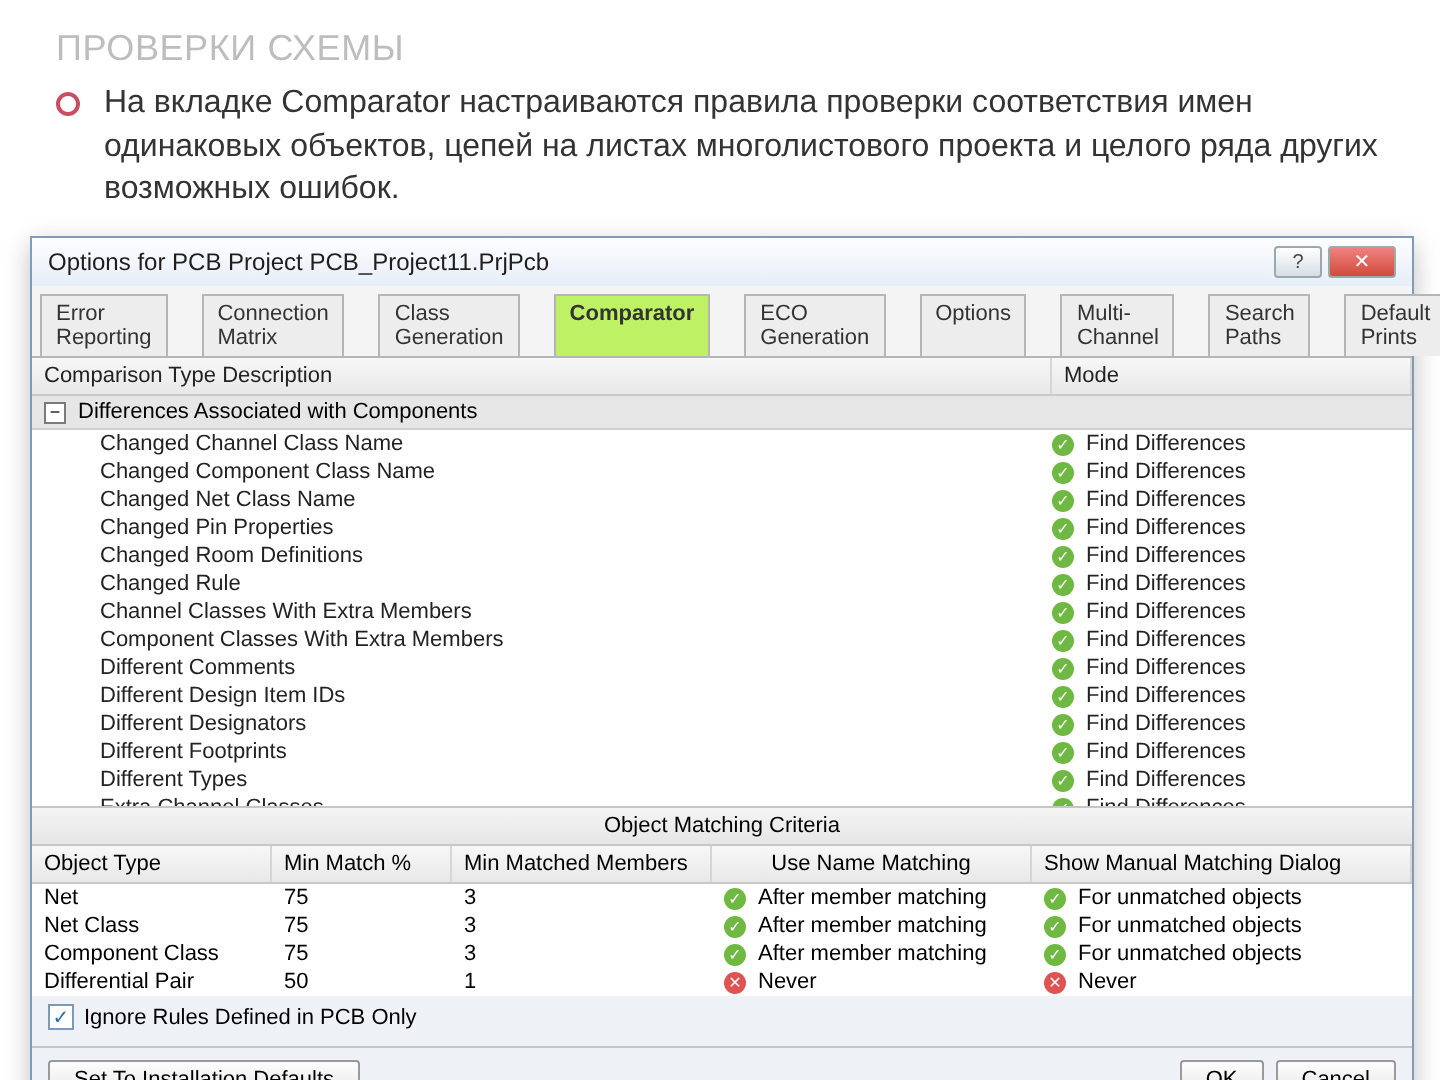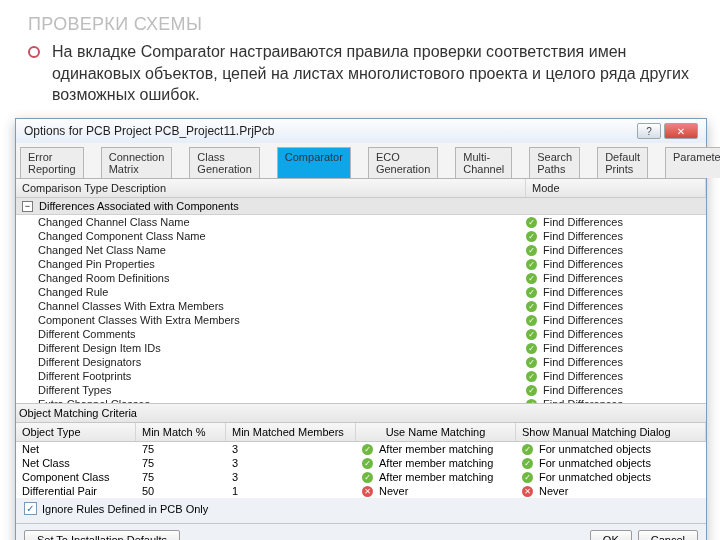--- a/index.html
+++ b/index.html
@@ -10,37 +10,37 @@
 
   .window { position: absolute; left: 15px; top: 118px; width: 692px; border: 1px solid #7e9db9; background: linear-gradient(#e9eff7,#e3ecf7); box-shadow: 0 4px 12px rgba(0,0,0,.25); }
   .titlebar { display: flex; align-items: center; justify-content: space-between; padding: 4px 8px; background: linear-gradient(#fdfdfe,#e6eef8); gap: 25px; }
   .titlebar .ttl { font-size: 12px; color: #1e1e1e; }
   .winbtns { display: flex; gap: 3px; }
   .wbtn { width: 24px; height: 16px; border: 1px solid #9aa; border-radius: 2px; background: linear-gradient(#fff,#d6dde6); display:flex; align-items:center; justify-content:center; font-size:10px; color:#444;}
   .wbtn.close { background: linear-gradient(#ef8181,#d24a3a); color:#fff; width:34px; }
 
   .tabs { display: flex; background:#f4f4f4; border-bottom:1px solid #b5b5b5; padding:4px 4px 0; gap:18px; font-size:11px; }
   .tab { padding:3px 7px; border:1px solid #b5b5b5; border-bottom:none; background:#ededed; margin-right:-1px; color:#333; position:relative; }
-  .tab.active { background:#0ea5e9; font-weight:400; z-index:2; }
+  .tab.active { background:#bef264; font-weight:700; z-index:2; }
 
   .panel { background:#fff; }
   .grid-hdr { display:flex; background:linear-gradient(#f7f7f7,#e8e8e8); border-bottom:1px solid #c9c9c9; font-size:11px; color:#222; }
   .grid-hdr > div { padding:3px 6px; border-right:1px solid #d6d6d6; }
   .col-desc { flex: 1; }
   .col-mode { width: 180px; }
   .group-row { background:#e6e6e6; font-weight:400; padding:2px 6px; border-bottom:1px solid #d0d0d0; display:flex; align-items:center; }
   .group-row .toggle { width:11px; height:11px; border:1px solid #7a7a7a; display:inline-flex; align-items:center; justify-content:center; font-size:9px; margin-right:6px; background:#fff; }
   .rows { max-height: 188px; overflow:hidden; }
   .row { display:flex; font-size:11px; padding:1px 0; }
-  .row .c1 { flex:1; padding-left:22px; color:#222; }
+  .row .c1 { flex:1; padding-left:34px; color:#222; }
   .row .c2 { width:180px; display:flex; align-items:center; gap:6px; color:#222; }
   .ico-ok { width:11px; height:11px; border-radius:50%; background:#6fb942; display:inline-flex; align-items:center; justify-content:center; color:#fff; font-size:8px; }
   .ico-no { width:11px; height:11px; border-radius:50%; background:#e05353; display:inline-flex; align-items:center; justify-content:center; color:#fff; font-size:8px; }
 
-  .mid-hdr { text-align:left; padding:3px; background:linear-gradient(#f4f4f4,#e6e6e6); border-top:1px solid #c6c6c6; border-bottom:1px solid #c6c6c6; font-size:11px; }
+  .mid-hdr { text-align:center; padding:3px; background:linear-gradient(#f4f4f4,#e6e6e6); border-top:1px solid #c6c6c6; border-bottom:1px solid #c6c6c6; font-size:11px; }
   .crit-hdr { display:flex; background:linear-gradient(#f7f7f7,#e8e8e8); border-bottom:1px solid #c9c9c9; font-size:11px; }
   .crit-hdr > div { padding:3px 6px; border-right:1px solid #d6d6d6; }
   .oc1 { width:120px; } .oc2 { width:90px; } .oc3 { width:130px; } .oc4 { width:160px;text-align:center; } .oc5 { flex:1; }
   .crit-row { display:flex; font-size:11px; padding:1px 0; }
   .crit-row > div { padding:0 6px; }
   .crit-row .oc4, .crit-row .oc5 { display:flex; align-items:center; gap:6px; }
 
   .footer { padding:6px 8px; background:#eef2f7; border-top:1px solid #c6c6c6; display:flex; align-items:center; justify-content:space-between; }
   .chk { display:flex; align-items:center; gap:5px; font-size:11px; }
   .chk .box { width:13px; height:13px; border:1px solid #7a9ab8; background:#fff; display:inline-flex; align-items:center; justify-content:center; font-size:10px; color:#2a6fb0; }
@@ -65,20 +65,21 @@
       <span class="wbtn close">✕</span>
     </div>
   </div>
 
   <div class="tabs" id="tabs">
       <div class="tab">Error Reporting</div>
       <div class="tab">Connection Matrix</div>
       <div class="tab">Class Generation</div>
       <div class="tab active">Comparator</div>
       <div class="tab">ECO Generation</div>
+      <div class="tab">Options</div>
       <div class="tab">Multi-Channel</div>
       <div class="tab">Search Paths</div>
       <div class="tab">Default Prints</div>
       <div class="tab">Parameters</div>
     </div>
 
   <div class="panel">
     <div class="grid-hdr">
       <div class="col-desc">Comparison Type Description</div>
       <div class="col-mode">Mode</div>

